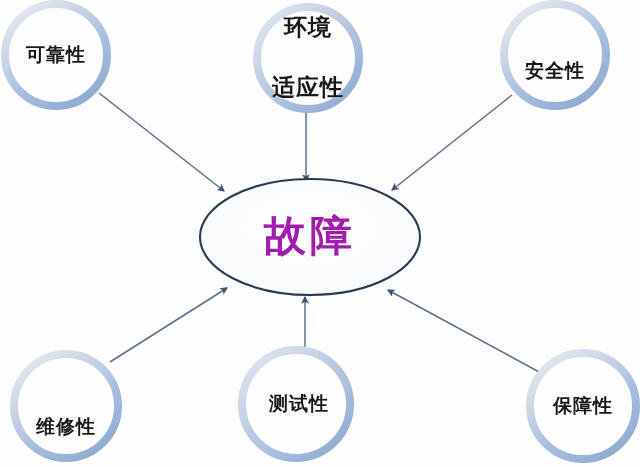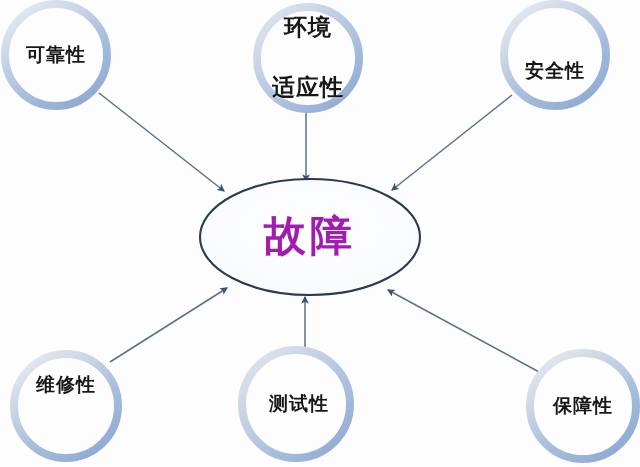--- a/index.html
+++ b/index.html
@@ -103,21 +103,21 @@
 
   <div class="node-label satellite-label two-line" style="left:255px; top:22px; width:106px; height:72px;">
     <span>环境</span>
     <span>适应性</span>
   </div>
 
   <div class="node-label satellite-label" style="left:502px; top:46px; width:106px; height:50px;">
     <span>安全性</span>
   </div>
 
-  <div class="node-label satellite-label" style="left:13px; top:360px; width:106px; height:50px;">
+  <div class="node-label satellite-label" style="left:13px; top:402px; width:106px; height:50px;">
     <span>维修性</span>
   </div>
 
   <div class="node-label satellite-label" style="left:246px; top:379px; width:106px; height:50px;">
     <span>测试性</span>
   </div>
 
   <div class="node-label satellite-label" style="left:530px; top:381px; width:106px; height:50px;">
     <span>保障性</span>
   </div>

